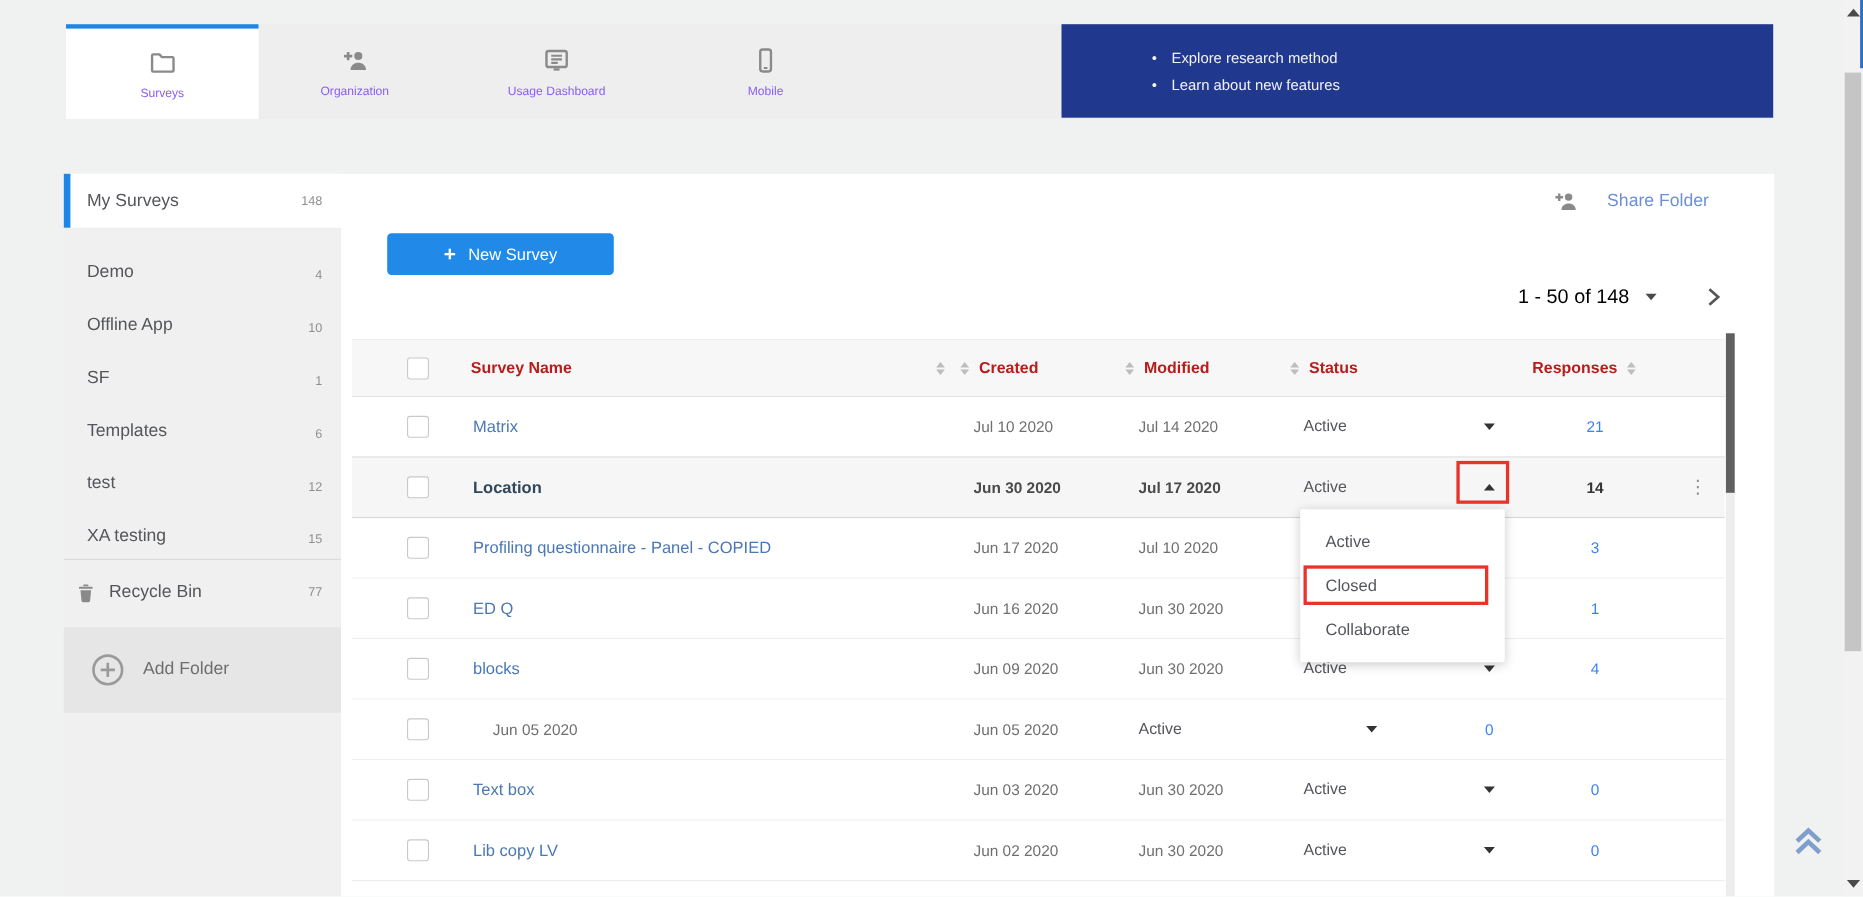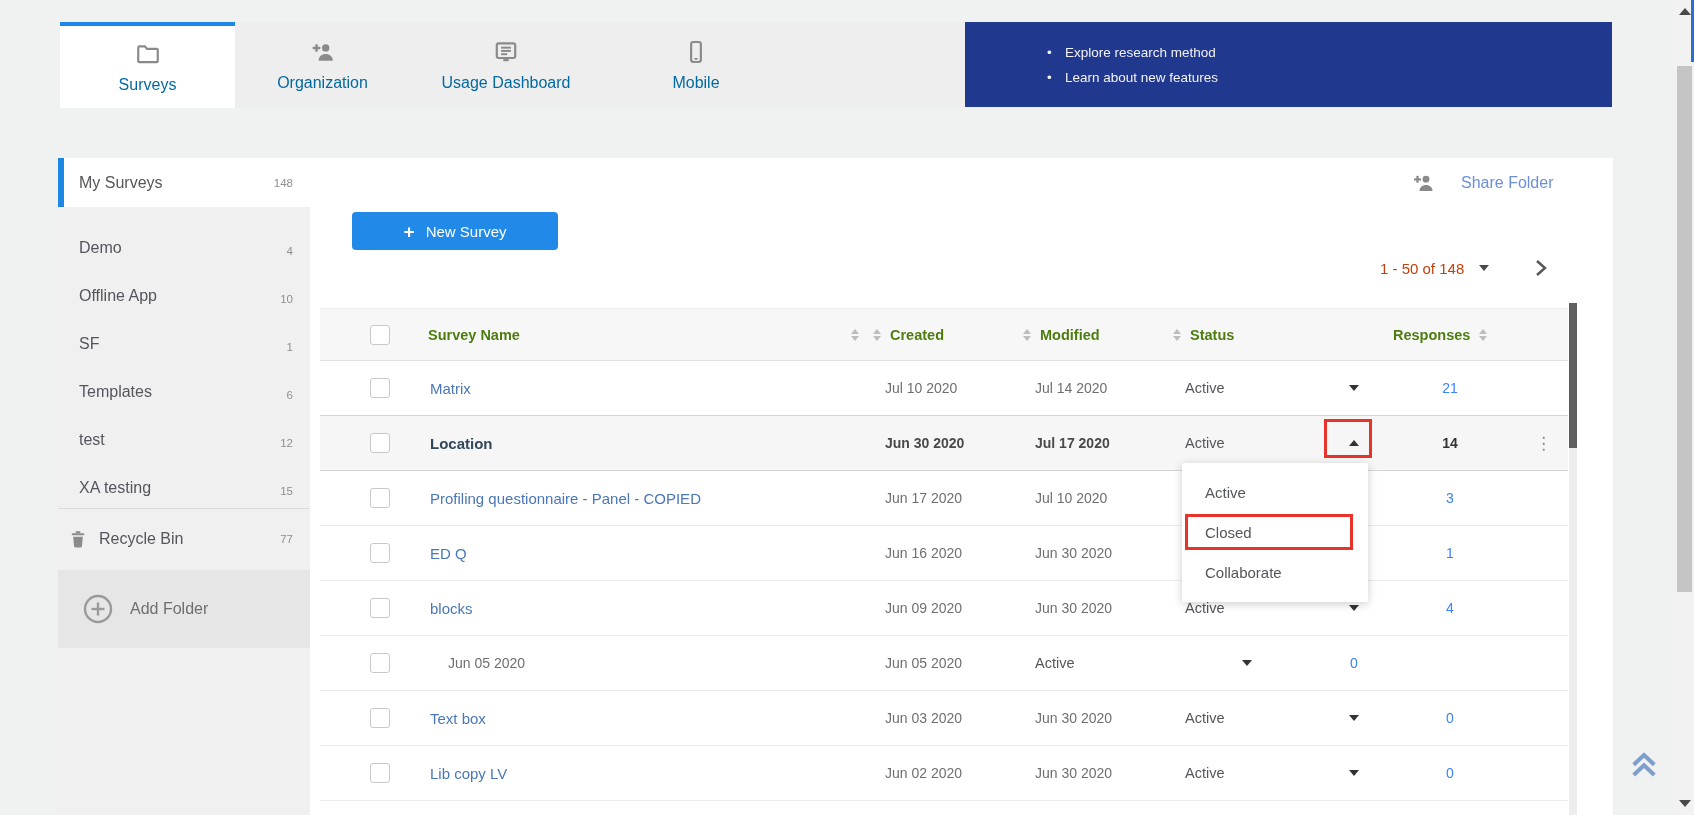--- a/index.html
+++ b/index.html
@@ -3,21 +3,21 @@
 <meta charset="utf-8">
 <style>
   * { margin:0; padding:0; box-sizing:border-box; }
   html,body { width:1694px; height:815px; overflow:hidden; }
   body { font-family:"Liberation Sans","DejaVu Sans",sans-serif; background:#F0F1F1; position:relative; }
   .page { position:absolute; inset:0; }
 
   
   .topbar { position:absolute; left:60px; top:22px; width:1552px; height:86px; background:#EEEEEE; display:flex; }
   .tab { width:175px; height:100%; display:flex; flex-direction:column; align-items:center; justify-content:center; gap:9px; cursor:pointer; }
-  .tab .tlabel { font-size:16px; color:#0369a1; }
+  .tab .tlabel { font-size:11px; color:#8b5cf6; }
   .tab.active { background:#FFFFFF; border-top:4px solid #1C87E5; }
   .tab.w192 { width:192px; } .tab.w188 { width:188px; }
   .ticon { width:26px; height:26px; }
 
   .banner { position:absolute; right:0; top:0; height:85px; width:647px; background:#21388F; display:flex; align-items:center; }
   .banner-title { width:280px; text-align:center; color:#FDFDFD; font-size:18px; cursor:pointer; }
   .banner-list { margin-left:82px; list-style:none; }
   .banner-list li { color:#F2F2F2; font-size:13.5px; line-height:25px; position:relative; padding-left:18px; }
   .banner-list li::before { content:"•"; position:absolute; left:0; color:#F2F2F2; }
 
@@ -37,35 +37,35 @@
   .sb-recycle .sb-label { margin-left:11px; }
   .sb-addband { position:absolute; top:412px; left:0; width:100%; height:78px; background:#E6E6E6; display:flex; align-items:center; padding-left:25px; cursor:pointer; }
   .sb-addband .sb-label { margin-left:17px; color:#6E6E6E; font-size:16px; }
 
   
   .btn-new { position:absolute; left:294px; top:54px; width:206px; height:38px; background:#2189E8; border:none; border-radius:4px; color:#FFFFFF; font-size:15px; display:flex; align-items:center; justify-content:center; gap:11px; cursor:pointer; font-family:inherit; }
   .btn-new .plus { font-size:19px; font-weight:bold; line-height:1; }
   .share { position:absolute; top:13px; left:1352px; display:flex; align-items:center; gap:24px; cursor:pointer; }
   .share-label { font-size:16px; color:#6C8FD6; }
   .pager { position:absolute; top:101px; left:1322px; display:flex; align-items:center; cursor:pointer; }
-  .pager-label { font-size:15px; color:#c2410c; }
+  .pager-label { font-size:18px; color:#000000; }
   .pgcaret { width:0; height:0; border-left:5px solid transparent; border-right:5px solid transparent; border-top:6px solid #4A4A4A; margin-left:15px; }
   .pgnext { margin-left:46px; width:12px; height:18px; }
 
   
   .table { position:absolute; left:262px; top:150px; width:1248px; height:507px; overflow:hidden; }
   .trow, .thead { display:grid; grid-template-columns:108px 437px 150px 150px 163px 52px 140px 48px; align-items:center; }
   .thead { height:53px; background:#F7F7F7; border-top:1px solid #EDEDED; border-bottom:1px solid #E2E2E2; }
   .trow { height:55px; border-bottom:1px solid #ECECEC; background:#FFFFFF; }
   .trow.pre-hl { border-bottom-color:#D5D5D5; }
   .trow.hl { background:#F6F6F6; border-bottom-color:#D5D5D5; }
   .cell { display:flex; align-items:center; }
   .c-check { padding-left:50px; }
   .checkbox { width:20px; height:20px; border:1px solid #C9C9C9; border-radius:3px; background:#FFFFFF; cursor:pointer; }
-  .hlabel { font-size:14.5px; font-weight:bold; color:#4d7c0f; }
+  .hlabel { font-size:14.5px; font-weight:bold; color:#b91c1c; }
   .c-name { padding-left:2px; }
   .h-name { justify-content:space-between; padding-right:6px; }
   .sort { display:inline-flex; flex-direction:column; gap:2px; }
   .sort::before { content:""; border-left:4px solid transparent; border-right:4px solid transparent; border-bottom:5px solid #BDBDBD; }
   .sort::after { content:""; border-left:4px solid transparent; border-right:4px solid transparent; border-top:5px solid #BDBDBD; }
   .h-pre { padding-left:8px; gap:9px; }
   .h-resp { padding-left:13px; gap:9px; }
   .link { font-size:15px; color:#4A77B5; text-decoration:none; cursor:pointer; }
   .trow.hl .link { color:#33475B; font-weight:bold; }
   .c-date { padding-left:20px; font-size:14px; color:#6F6F6F; }

